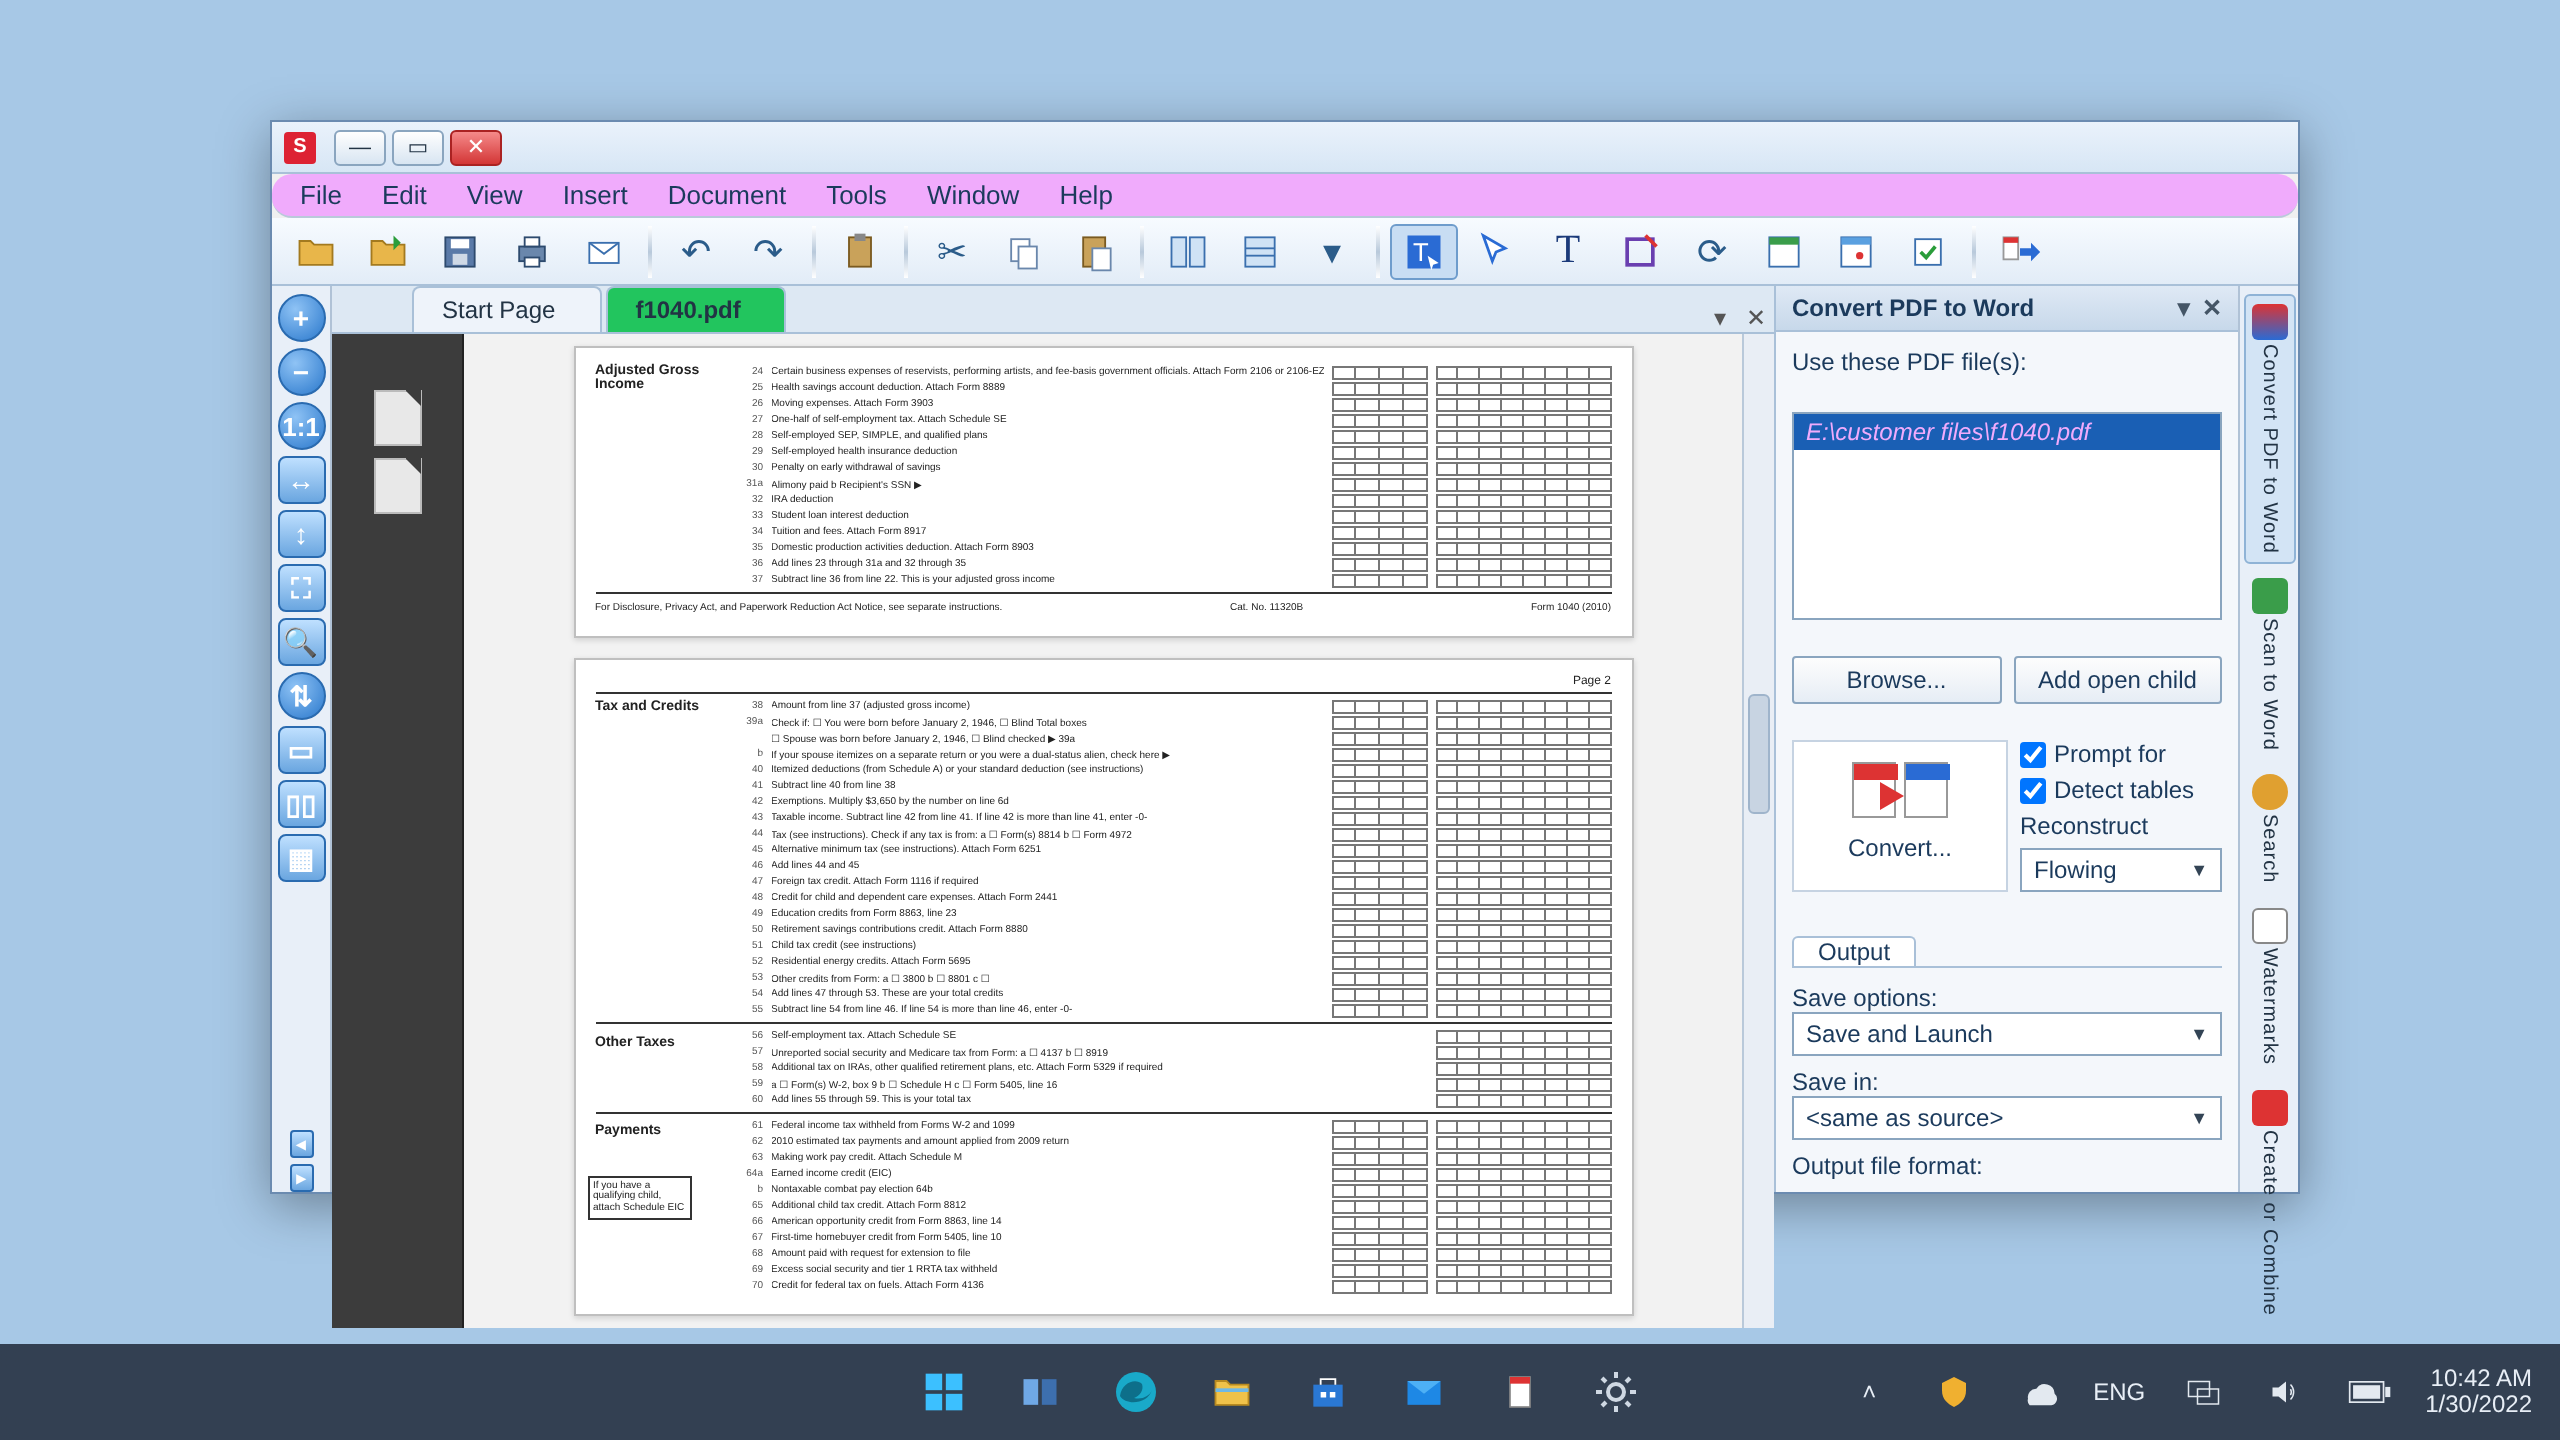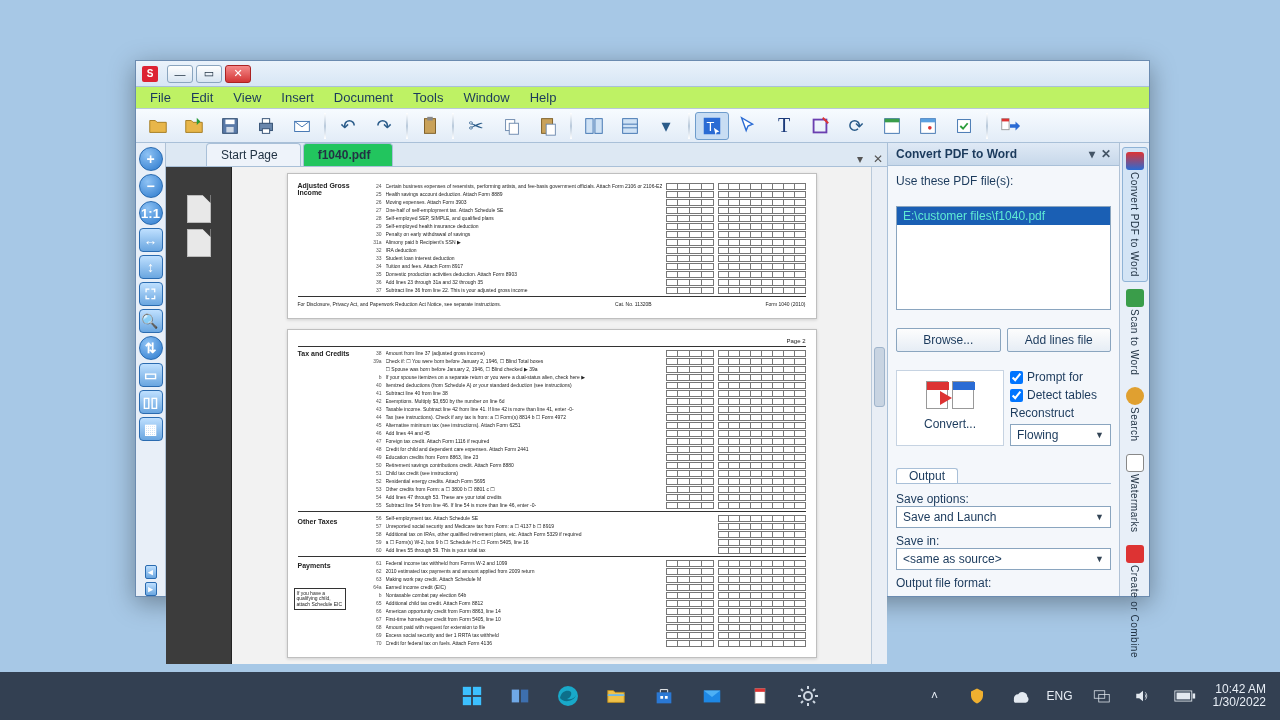--- a/index.html
+++ b/index.html
@@ -64,25 +64,25 @@
   border: 1px solid #8aa5bf; border-radius: 3px;
   background: linear-gradient(#fefefe,#d8e5f2);
   display: inline-flex; align-items: center; justify-content: center;
   font-size: 11px; color: #234; cursor: pointer;
 }
 .win-btn.close { background: linear-gradient(#f58a8a,#d33636); color:#fff; border-color:#a22; }
 
 
 .menubar {
   height: 22px;
-  background: #bef264;
+  background: #f0abfc;
   border-bottom: 1px solid #b9c9da;
   display: flex; align-items: center;
   padding: 0 6px; gap: 4px;
-  font-size: 13px; color: #1b3a5c;
+  font-size: 13px; color: #1b3a5c; border-radius: 10px;
 }
 .menubar span { padding: 2px 8px; cursor: pointer; }
 
 
 .toolbar {
   height: 34px;
   background: linear-gradient(#f7fbff,#e2ecf7);
   border-bottom: 1px solid #a9c0d8;
   display: flex; align-items: center;
   padding: 0 4px;
@@ -200,21 +200,21 @@
   border-bottom:1px solid #a9c0d8;
   display:flex; align-items:center; padding:0 8px; font-weight:600;
 }
 .rp-title .ctrls { margin-left:auto; display:flex; gap:6px; color:#456; }
 .rp-title .ctrls span { cursor:pointer; }
 .rp-body { padding:6px 8px; display:flex; flex-direction:column; gap:18px; overflow:hidden; }
 .filebox {
   height:128px; background:#fff; border:1px solid #8aa5bf;
   font-size:12px; overflow:hidden;
 }
-.filebox .sel { background:#1a5fb4; color:#5eead4; padding:2px 6px; }
+.filebox .sel { background:#1a5fb4; color:#f0abfc; padding:2px 6px;font-style:italic; }
 .btn {
   background: linear-gradient(#fdfdfd,#e6edf5);
   border:1px solid #8aa5bf; border-radius:2px;
   padding:4px 10px; font-size:12px; cursor:pointer; text-align:center;
 }
 .row { display:flex; gap:6px; }
 .convert-card {
   display:flex; flex-direction:column; align-items:center;
   border:1px solid #c6d3e2; background:#fff; padding:6px 4px; width:108px;
 }
@@ -1477,21 +1477,21 @@
           <span>✕</span>
         </span>
       </div>
       <div class="rp-body">
         <div class="section-title">Use these PDF file(s):</div>
         <div class="filebox">
           <div class="sel">E:\customer files\f1040.pdf</div>
         </div>
         <div class="row">
           <div class="btn" style="flex:1">Browse...</div>
-          <div class="btn" style="flex:1">Add lines file</div>
+          <div class="btn" style="flex:1">Add open child</div>
         </div>
         <div class="row">
           <div class="convert-card">
             <div class="cicon">
               <div class="pdf"></div>
                 <div class="arrow"></div>
                 <div class="doc"></div>
             </div>
             <span>Convert...</span>
           </div>

